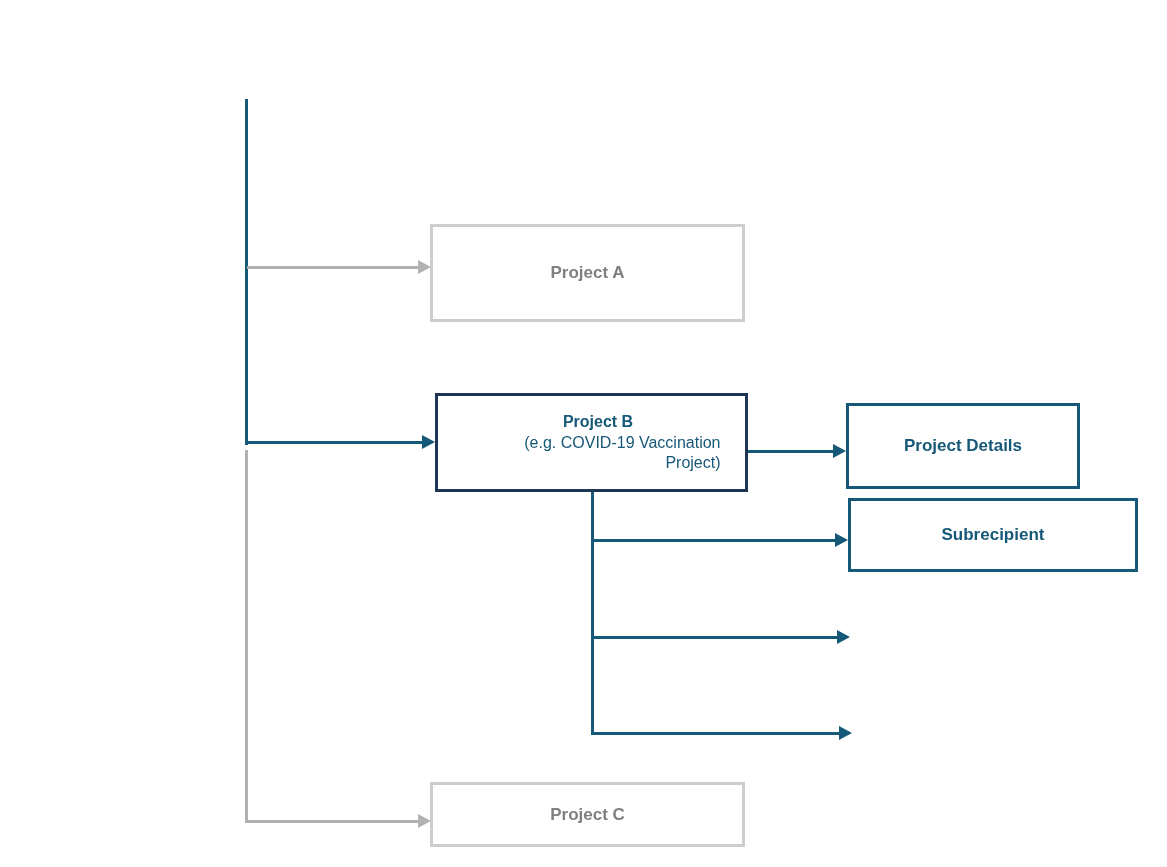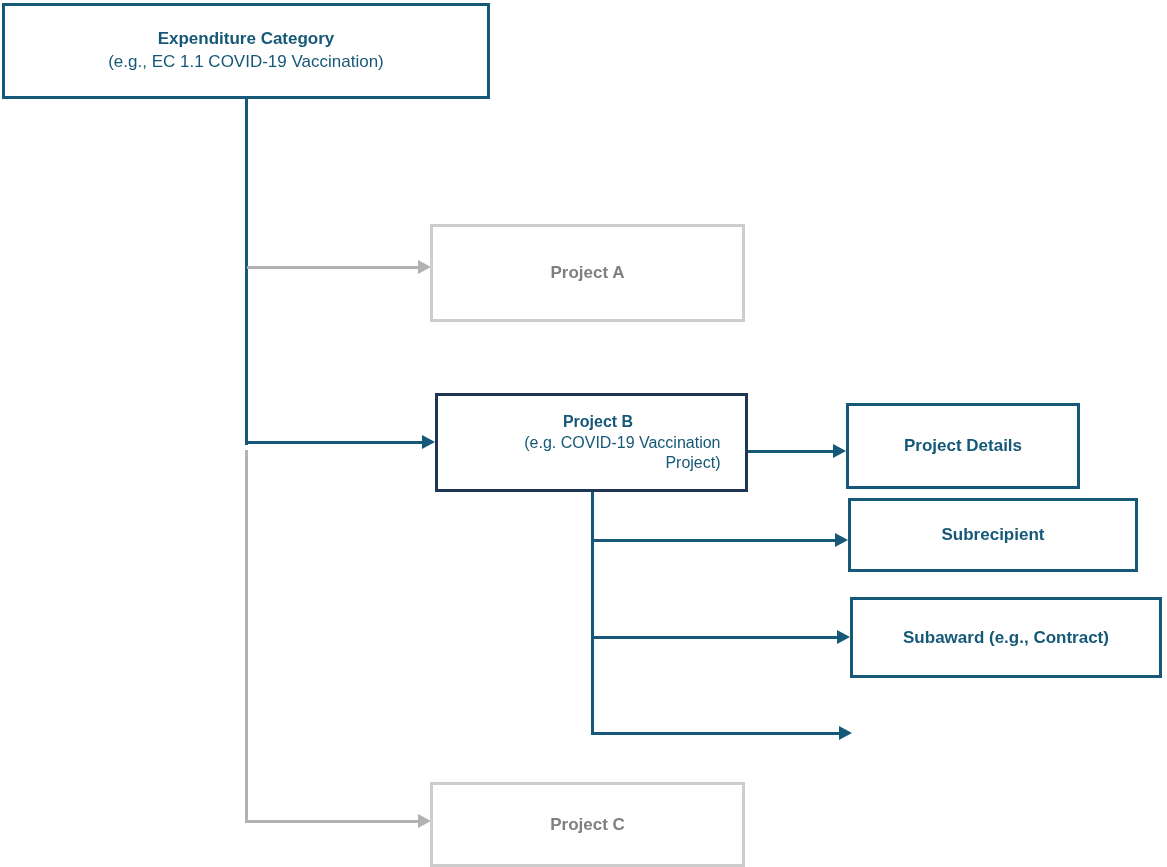--- a/index.html
+++ b/index.html
@@ -35,21 +35,21 @@
   .box .title{font-weight:bold;font-size:17px;line-height:1.35;}
   .box .subtitle{font-size:17px;line-height:1.3;}
   .box .label{font-weight:bold;font-size:17px;}
 
   
   #box-expenditure-category{left:2px;top:3px;width:488px;height:96px;}
   #box-project-a{left:430px;top:224px;width:315px;height:98px;}
   #box-project-b{left:435px;top:393px;width:313px;height:99px;}
   #box-project-b .title{font-size:16px;}
   #box-project-b .subtitle{font-size:16px;max-width:245px;text-align:right;}
-  #box-project-c{left:430px;top:782px;width:315px;height:85px;}
+  #box-project-c{left:430px;top:782px;width:315px;height:65px;}
   #box-project-details{left:846px;top:403px;width:234px;height:86px;}
   #box-subrecipient{left:848px;top:498px;width:290px;height:74px;}
   #box-subaward{left:850px;top:597px;width:312px;height:81px;}
   #box-expenditure{left:852px;top:690px;width:311px;height:85px;}
 
   
   .line{position:absolute;}
   .line.teal{background:var(--teal);}
   .line.gray{background:var(--gray-line);}
   .arrowhead{
@@ -84,24 +84,20 @@
   #arrow-to-subaward{left:837px;top:630px;}
 
   #line-to-expenditure{left:591px;top:732px;width:249px;height:3px;}
   #arrow-to-expenditure{left:839px;top:726px;}
 </style>
 </head>
 <body>
 
 <div class="canvas">
 
-  <div class="box teal" id="box-expenditure-category">
-    <div class="title">Expenditure Category</div>
-    <div class="subtitle">(e.g., EC 1.1 COVID-19 Vaccination)</div>
-  </div>
 
   <div class="line teal" id="trunk-teal"></div>
   <div class="line gray" id="trunk-gray"></div>
 
   <div class="line gray" id="line-to-project-a"></div>
   <div class="arrowhead gray" id="arrow-to-project-a"></div>
   <div class="box gray" id="box-project-a">
     <div class="label">Project A</div>
   </div>
 
@@ -127,17 +123,14 @@
   <div class="arrowhead teal" id="arrow-to-subaward"></div>
   <div class="line teal" id="line-to-expenditure"></div>
   <div class="arrowhead teal" id="arrow-to-expenditure"></div>
 
   <div class="box teal" id="box-project-details">
     <div class="label">Project Details</div>
   </div>
   <div class="box teal" id="box-subrecipient">
     <div class="label">Subrecipient</div>
   </div>
-  <div class="box teal" id="box-subaward">
-    <div class="label">Subaward (e.g., Contract)</div>
-  </div>
 
 </div>
 
 </body></html>

